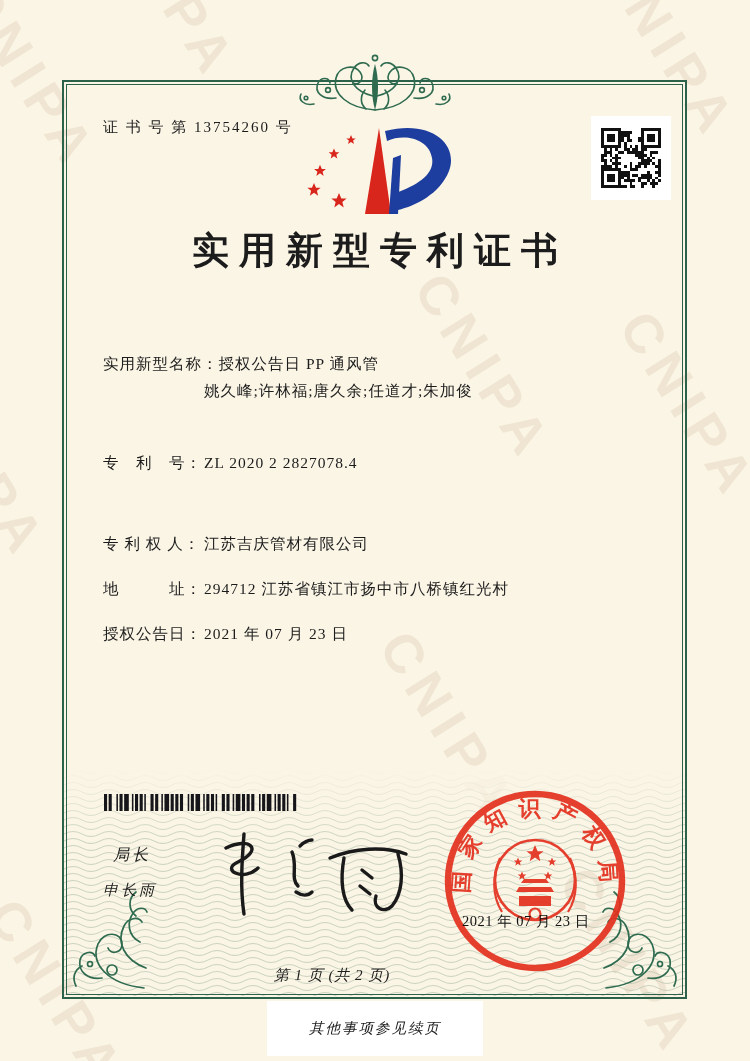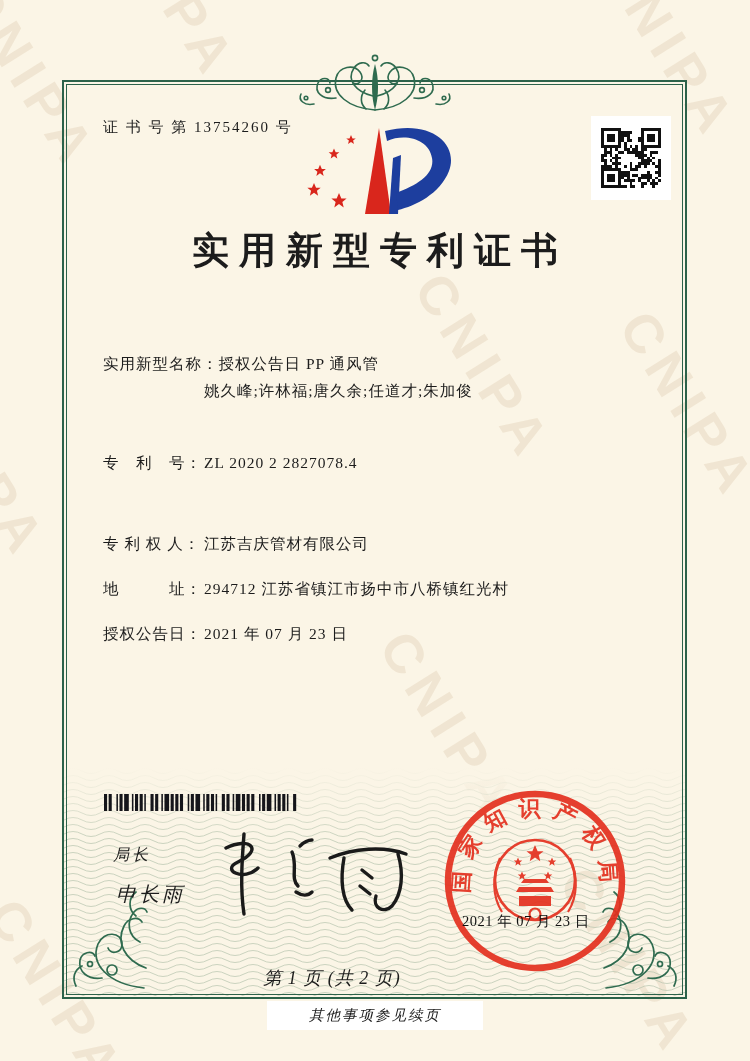--- a/index.html
+++ b/index.html
@@ -27,29 +27,29 @@
   .title{position:absolute;left:0;top:226px;width:750px;text-align:center;
       font-size:37px;font-weight:700;letter-spacing:10px;text-indent:10px;z-index:3;}
   .row{position:absolute;left:103px;font-size:15.5px;white-space:nowrap;z-index:3;}
   .row .lbl{display:inline-block;min-width:101px;letter-spacing:1px;margin-top:40px;}
   .row .val{letter-spacing:1px;}
   .para{position:absolute;left:103px;width:552px;font-size:15px;line-height:27px;
       text-align:justify;text-indent:2em;letter-spacing:0.4px;z-index:3;}
   .kai{font-style:italic;}
   .barcode{position:absolute;left:104px;top:794px;z-index:3;}
   .sig-title{position:absolute;left:113px;top:845px;font-size:16px;letter-spacing:3px;z-index:3;}
-  .sig-name{position:absolute;left:116px;top:881px;font-size:20px;letter-spacing:3px;z-index:3;}
+  .sig-name{position:absolute;left:103px;top:881px;font-size:15px;letter-spacing:3px;z-index:3;}
   .sig-script{position:absolute;left:192px;top:826px;z-index:3;}
   .seal{position:absolute;left:440px;top:786px;z-index:4;}
   .seal-date{position:absolute;left:462px;top:912px;width:170px;font-size:14.5px;
       color:#111;letter-spacing:0.5px;z-index:5;}
   .page-num{position:absolute;left:0;top:966px;width:664px;text-align:center;
-      font-size:18px;letter-spacing:1px;z-index:3;}
+      font-size:15px;letter-spacing:1px;z-index:3;}
   .note-box{position:absolute;left:375px;top:1001px;transform:translateX(-50%);
-      background:#ffffff;padding:5px 42px;font-size:14.5px;letter-spacing:2px;
+      background:#ffffff;padding:18px 42px;font-size:14.5px;letter-spacing:2px;
       white-space:nowrap;z-index:3;}
 </style>
 </head>
 <body>
 
 <div class="page">
 
   <span class="wm" style="left:0px;top:-30px">CNIPA</span>
   <span class="wm" style="left:140px;top:-120px">CNIPA</span>
   <span class="wm" style="left:640px;top:-60px">CNIPA</span>

